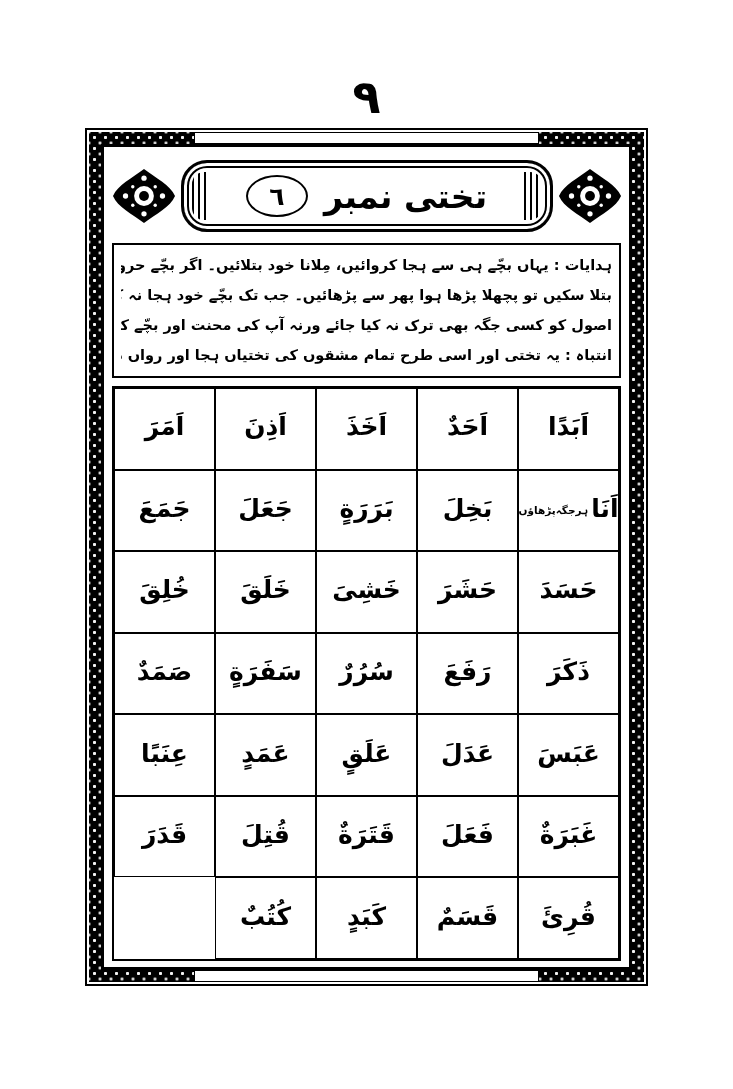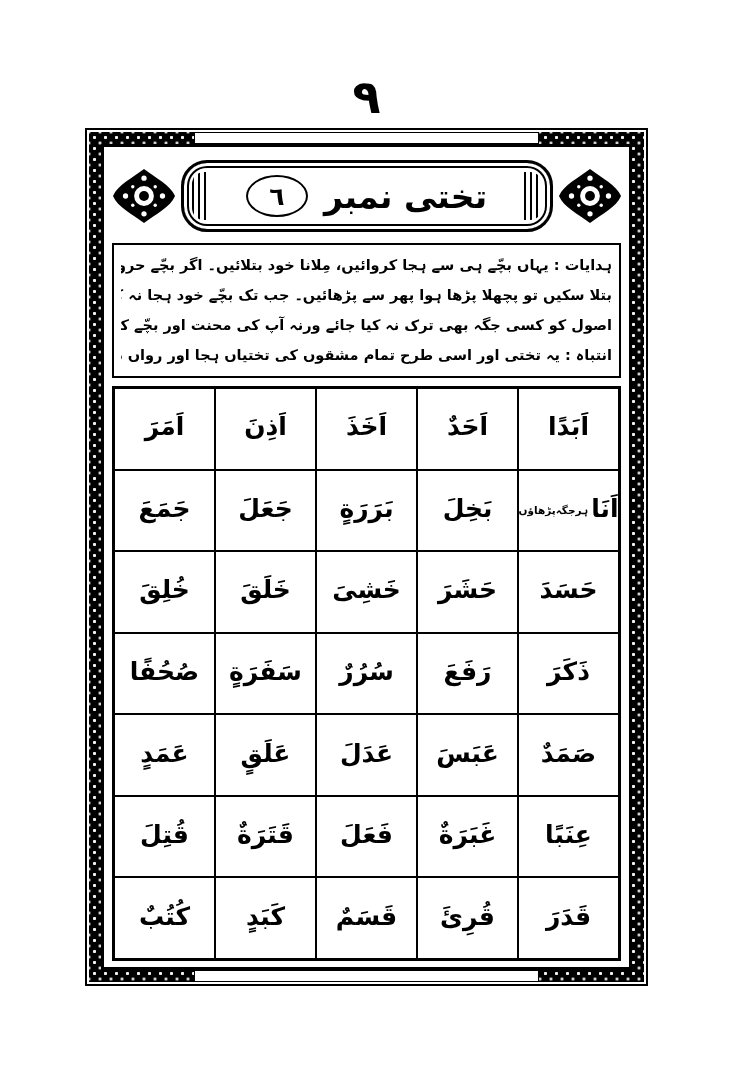--- a/index.html
+++ b/index.html
@@ -210,23 +210,20 @@
             <span class="word">رَفَعَ</span>
           </div>
         <div class="cell">
             <span class="word">سُرُرٌ</span>
           </div>
         <div class="cell">
             <span class="word">سَفَرَةٍ</span>
           </div>
 
         <div class="cell">
-            <span class="word">صُحُفًا</span>
-          </div>
-        <div class="cell">
             <span class="word">صَمَدٌ</span>
           </div>
 
         <div class="cell">
             <span class="word">عَبَسَ</span>
           </div>
         <div class="cell">
             <span class="word">عَدَلَ</span>
           </div>
         <div class="cell">

